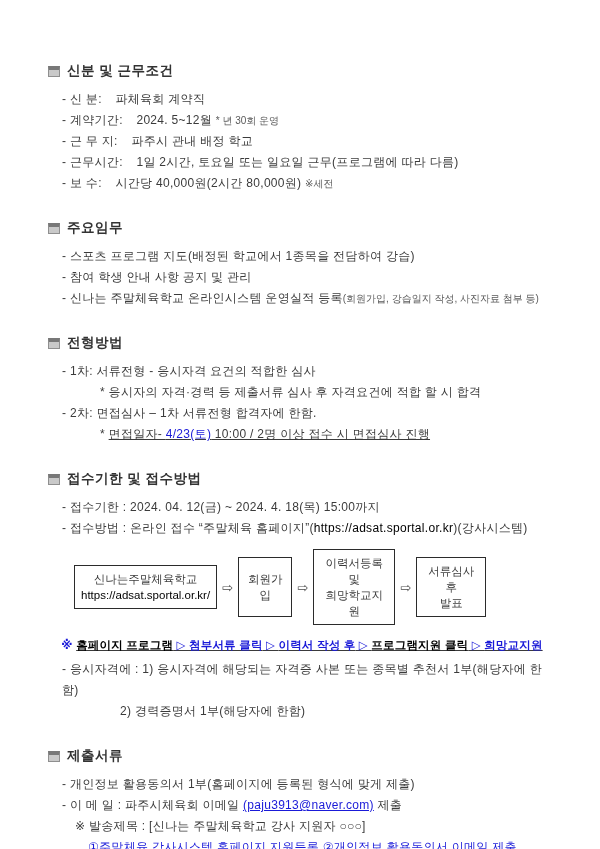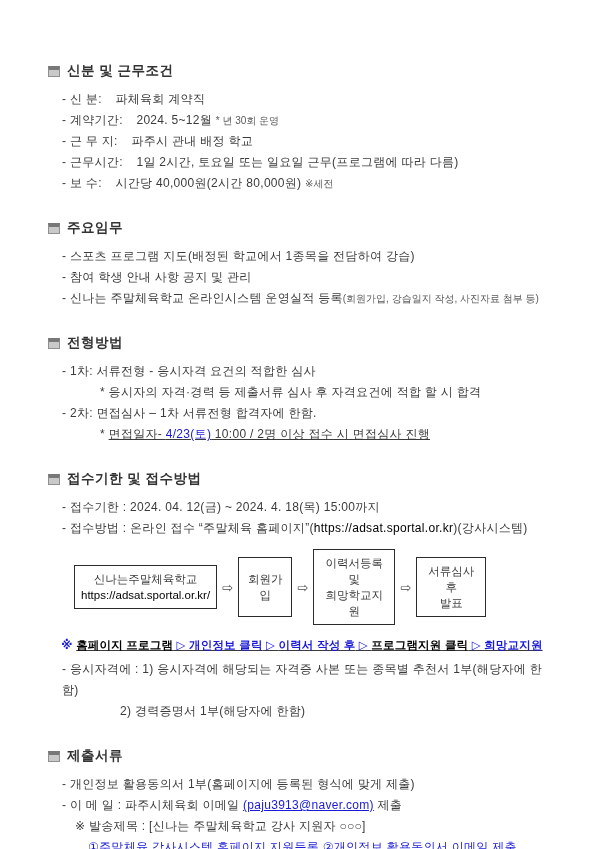--- a/index.html
+++ b/index.html
@@ -140,21 +140,21 @@
         <div>희망학교지원</div>
       </div>
       <span class="flow-arrow">⇨</span>
       <div class="flow-box fb4">
         <div>서류심사 후</div>
         <div>발표</div>
       </div>
     </div>
 
     <div class="nav-line">
-      <span class="blue">※ </span><span class="u"><span class="purple">홈페이지 프로그램</span><span class="blue"> ▷ </span><span class="blue">개인정보 클릭</span><span class="blue"> ▷ </span><span class="blue">이력서 작성 후</span><span class="blue"> ▷ </span><span class="purple">프로그램지원 클릭</span><span class="blue"> ▷ </span><span class="blue">희망교지원</span></span>
+      <span class="blue">※ </span><span class="u"><span class="purple">홈페이지 프로그램</span><span class="blue"> ▷ </span><span class="blue">첨부서류 클릭</span><span class="blue"> ▷ </span><span class="blue">이력서 작성 후</span><span class="blue"> ▷ </span><span class="purple">프로그램지원 클릭</span><span class="blue"> ▷ </span><span class="blue">희망교지원</span></span>
     </div>
 
     <div class="line ind1 b">
       <span>- 응시자격에 : </span><span>1) 응시자격에 해당되는 자격증 사본 또는 종목별 추천서 1부(해당자에 한함)</span>
     </div>
     <div class="line ind3 b">2) 경력증명서 1부(해당자에 한함)</div>
   </div>
 
   <div class="section">
     <div class="sec-head">

